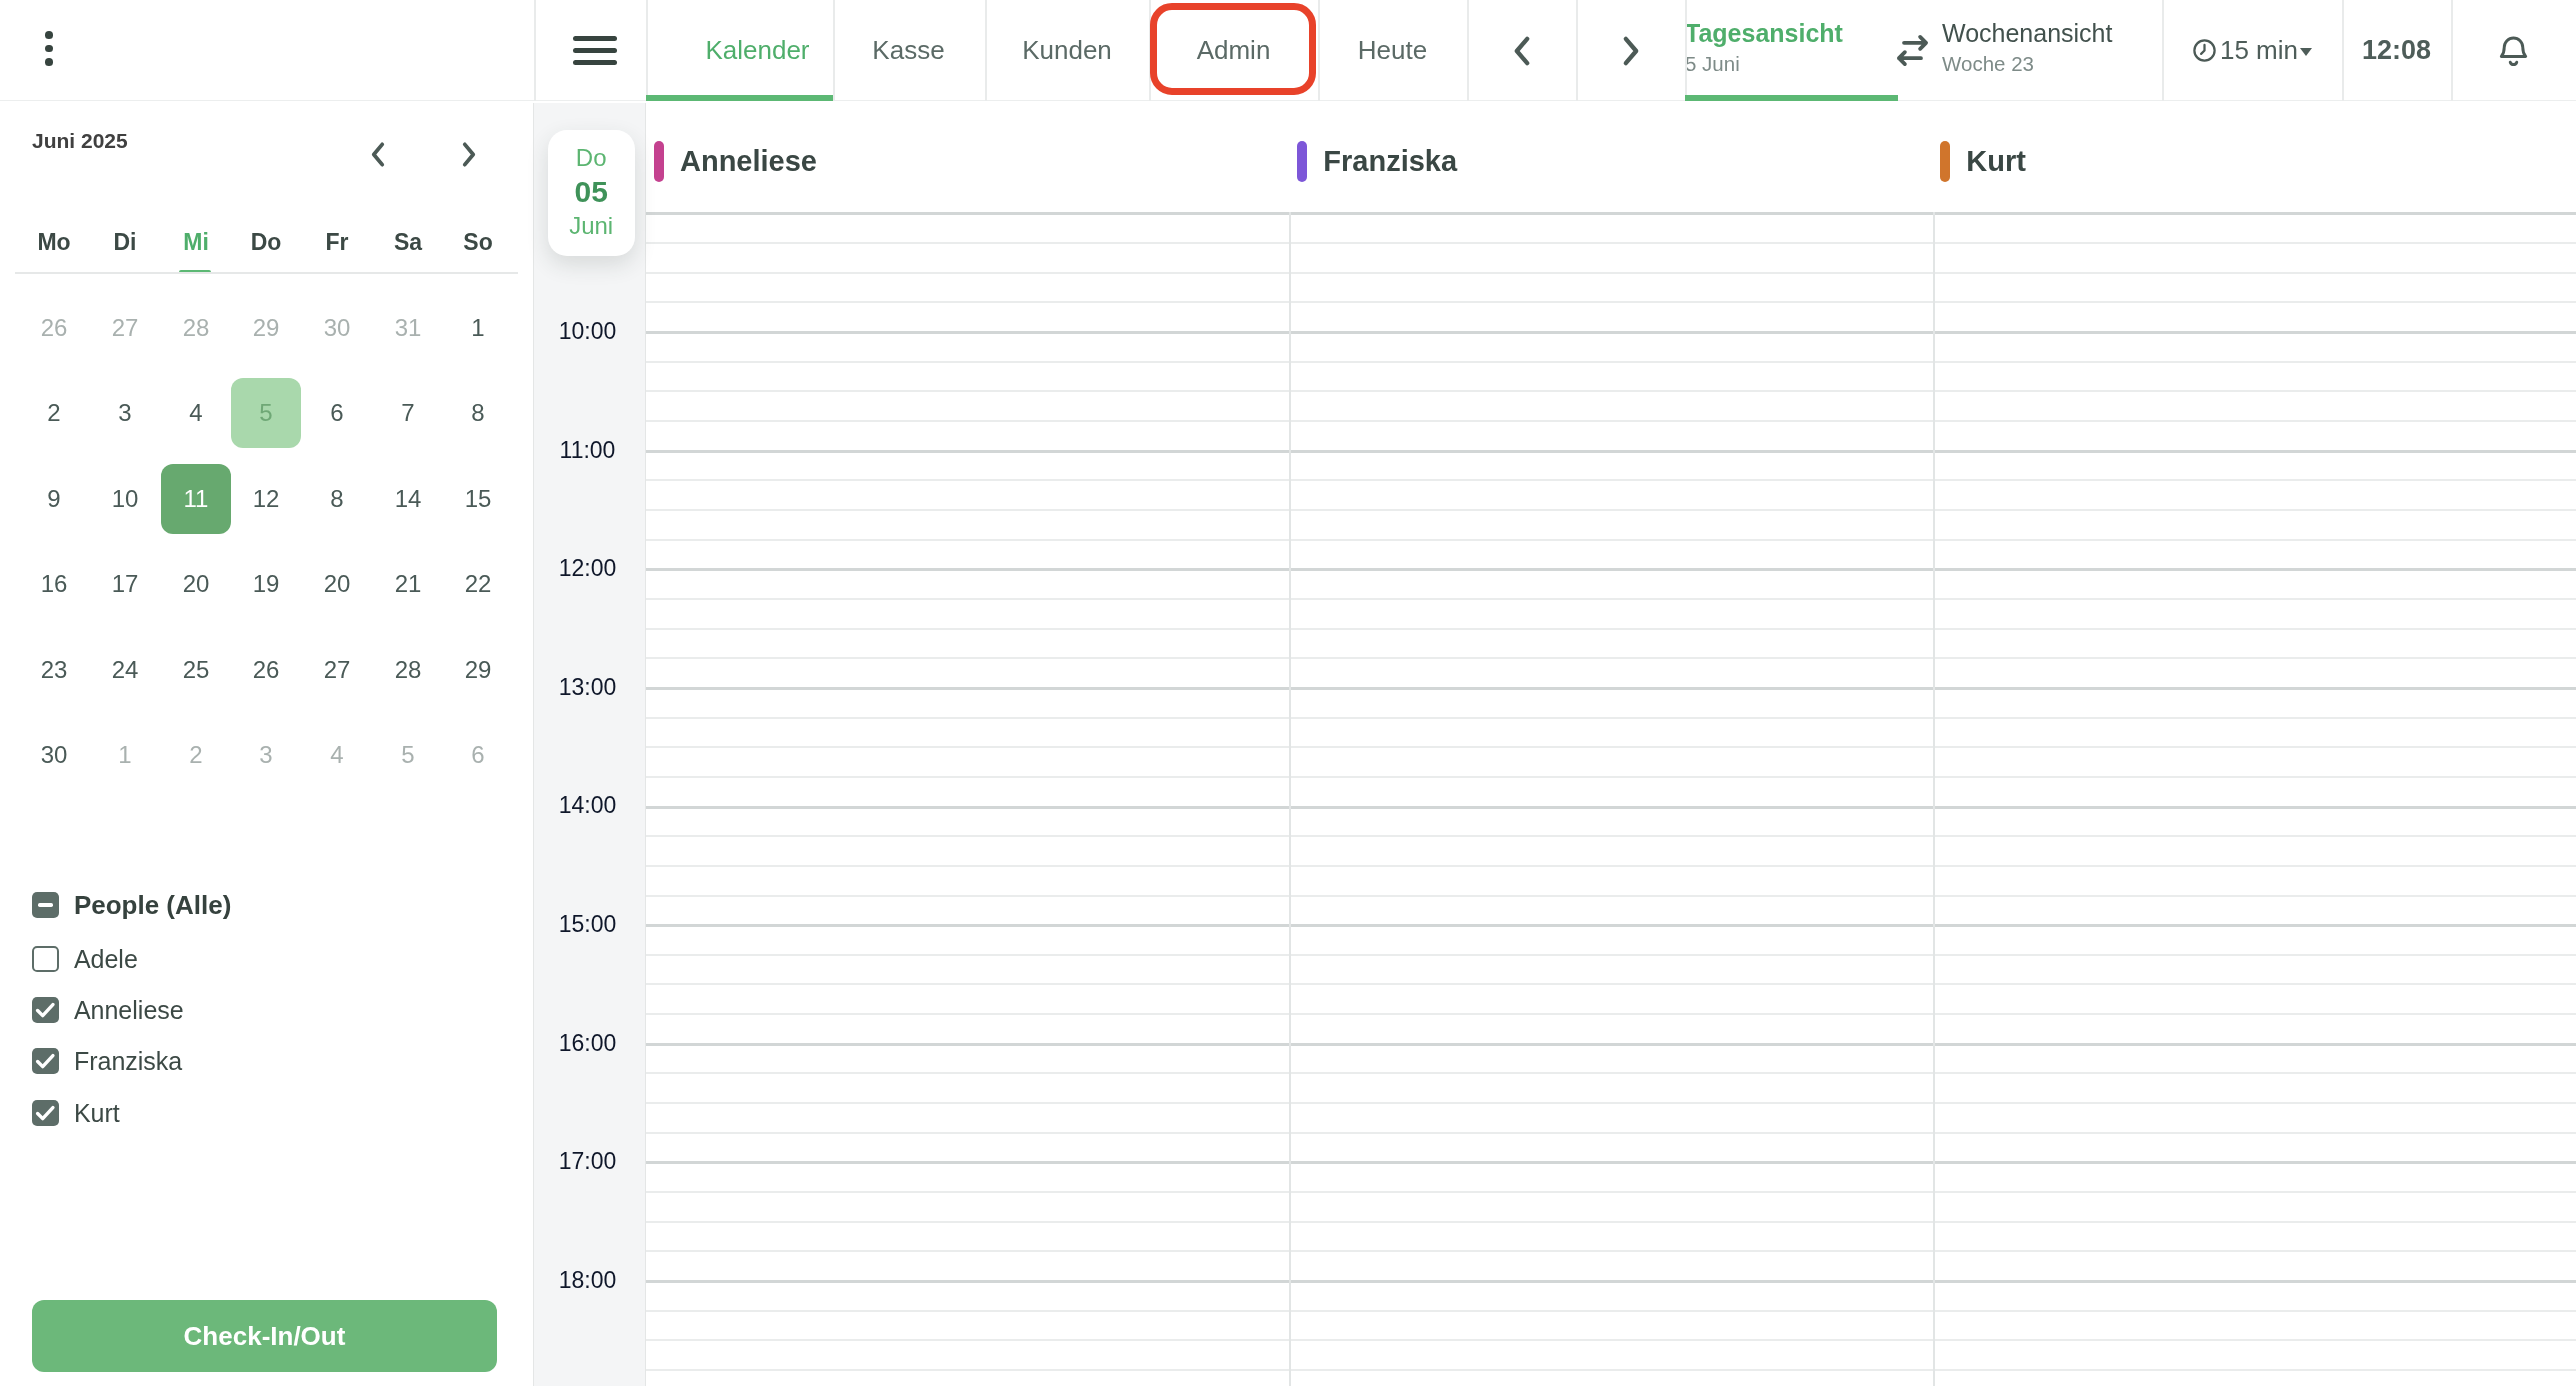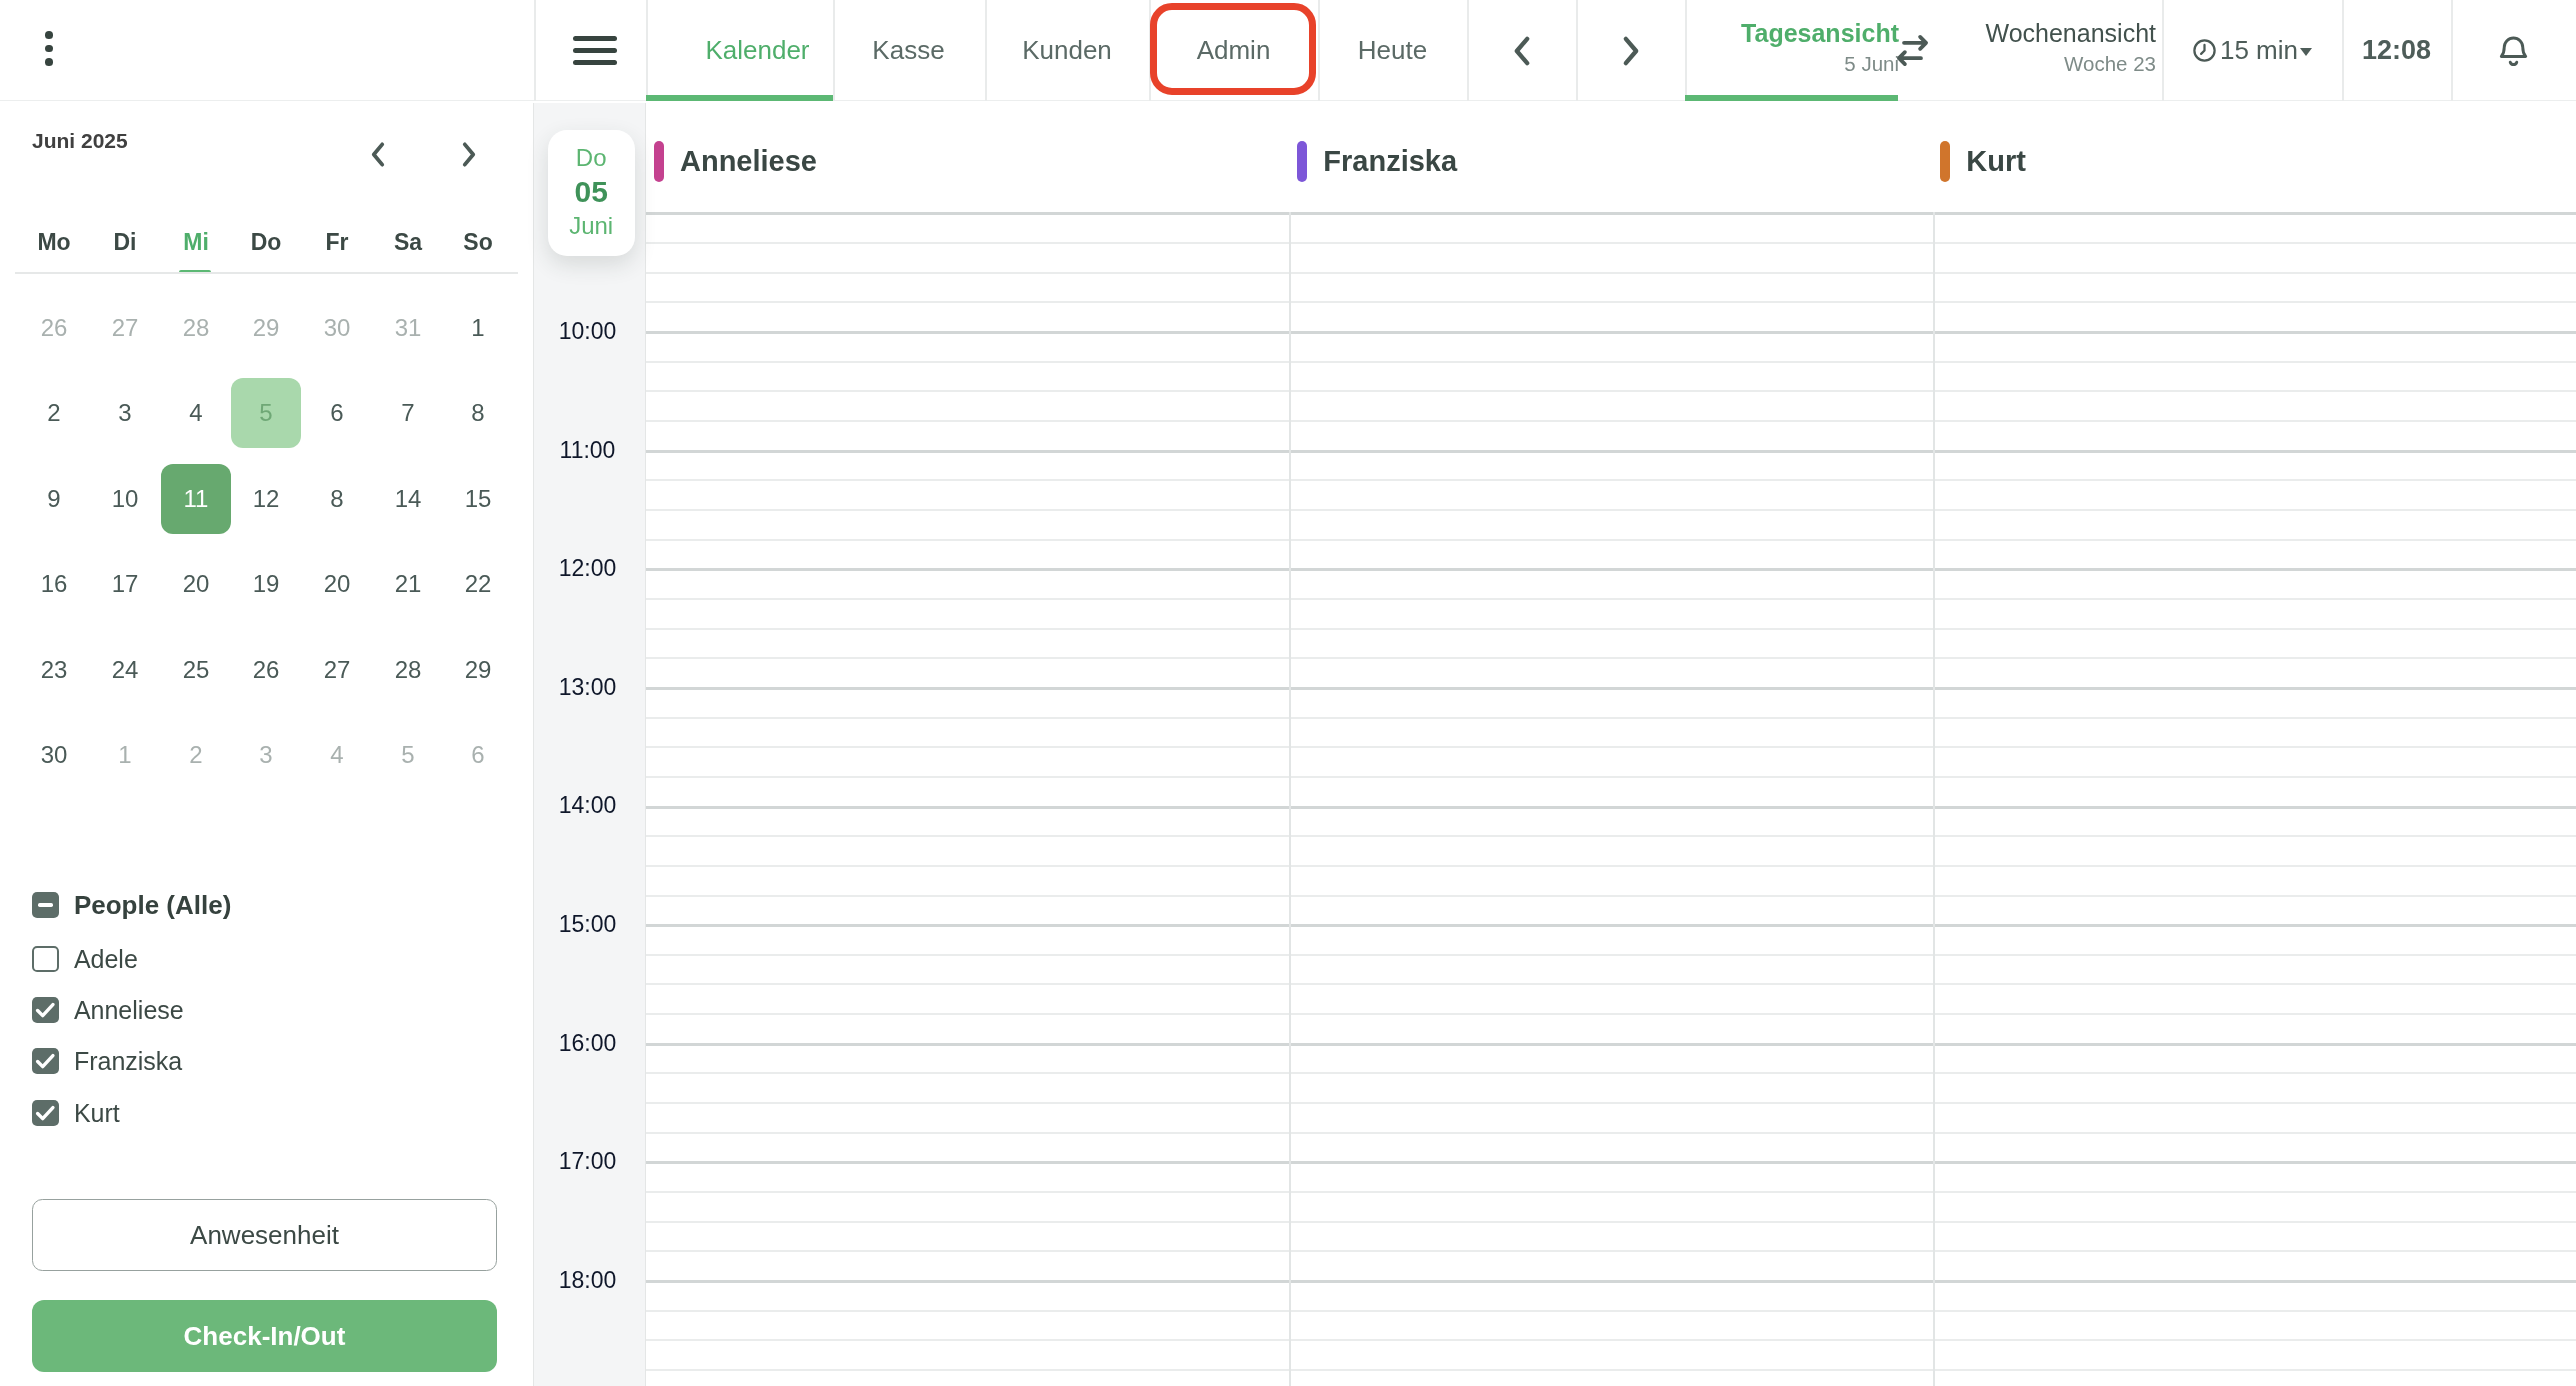--- a/index.html
+++ b/index.html
@@ -20,21 +20,21 @@
   #hamburger { position:absolute; left:573px; top:36px; width:44px; height:29px; cursor:pointer; }
   #hamburger i { position:absolute; left:0; width:44px; height:5.1px; border-radius:2.6px; background:#37443f; }
   .tab { position:absolute; top:0; height:101px; display:flex; align-items:center; justify-content:center;
     font-size:26px; color:#5b6a66; cursor:pointer; }
   .tab.active { color:var(--accent_green);padding-left:36px; }
   .tab-underline { position:absolute; top:95px; height:6px; background:var(--underline_green); z-index:31; }
   .navchev { position:absolute; top:0; height:101px; display:flex; align-items:center; justify-content:center; cursor:pointer; }
   #annotation-box { position:absolute; z-index:40; border:7.7px solid var(--annotation_red);
     border-radius:22px; background:transparent; pointer-events:none; }
 
-  .viewtoggle { position:absolute; top:0; height:101px; text-align:right; cursor:pointer; }
+  .viewtoggle { position:absolute; top:0; height:101px; text-align:left; cursor:pointer; }
   .viewtoggle .vt-main { margin-top:19px; font-size:25px; font-weight:400; color:#42514d; }
   .viewtoggle.active .vt-main { color:var(--accent_green); font-weight:700; }
   .viewtoggle .vt-sub { margin-top:4.3px; font-size:20.5px; color:#7e8b88; }
   #swap-icon { position:absolute; left:1892px; top:31px; width:41px; height:39px; cursor:pointer; }
   #interval-btn { position:absolute; left:2162px; top:0; width:179px; height:101px; display:flex;
     align-items:center; justify-content:center; gap:2px; font-size:26px; color:#4e5d59; cursor:pointer; }
   .caret-down { width:0; height:0; border-left:6.8px solid transparent; border-right:6.8px solid transparent;
     border-top:8.5px solid #4e5d59; margin-top:3.4px; }
   #clock-time { position:absolute; left:2342px; top:0; width:109px; height:101px; display:flex;
     align-items:center; justify-content:center; font-size:27px; font-weight:700; color:#4e5d59; }
@@ -284,21 +284,20 @@
         <div class="member-row" style="top: 991px;">
           <div class="cbox on">
             <svg width="20.5" height="17" viewBox="0 0 24 20">
               <path d="M3 10 L9 16 L21 3" stroke="#fff" stroke-width="4" fill="none" stroke-linecap="round" stroke-linejoin="round"></path>
             </svg>
           </div>
           <div class="member-name">Kurt</div>
         </div>
       </div>
 
-    <button id="btn-attendance">Anwesenheit</button>
     <button id="btn-checkinout">Check-In/Out</button>
   </aside>
 
   <main id="main">
     <div id="gutter">
       <div id="day-badge">
         <div class="b-wd">Do</div>
         <div class="b-day">05</div>
         <div class="b-mon">Juni</div>
       </div>

